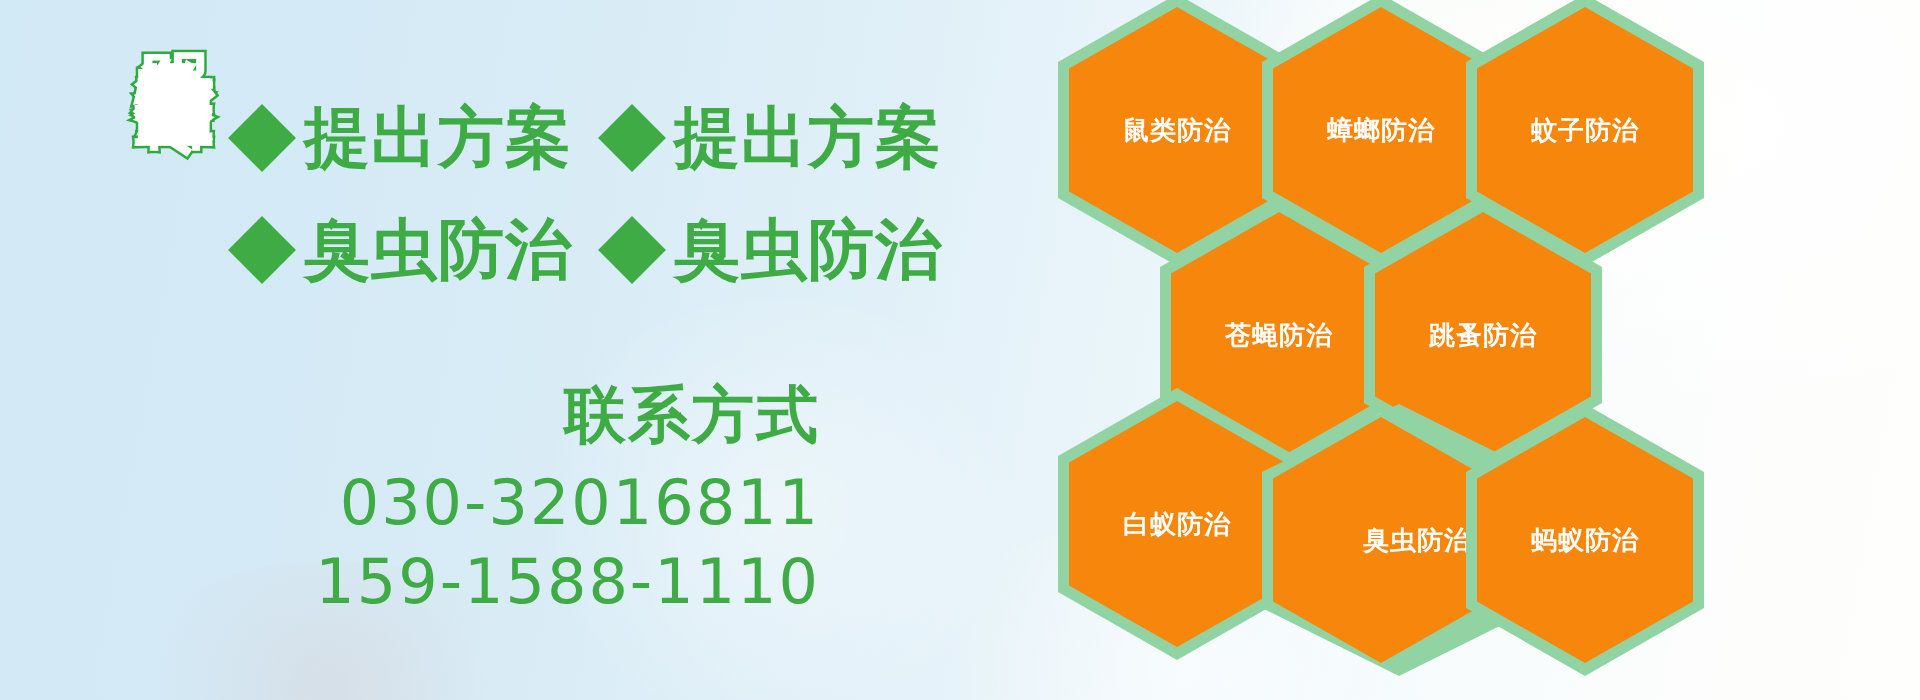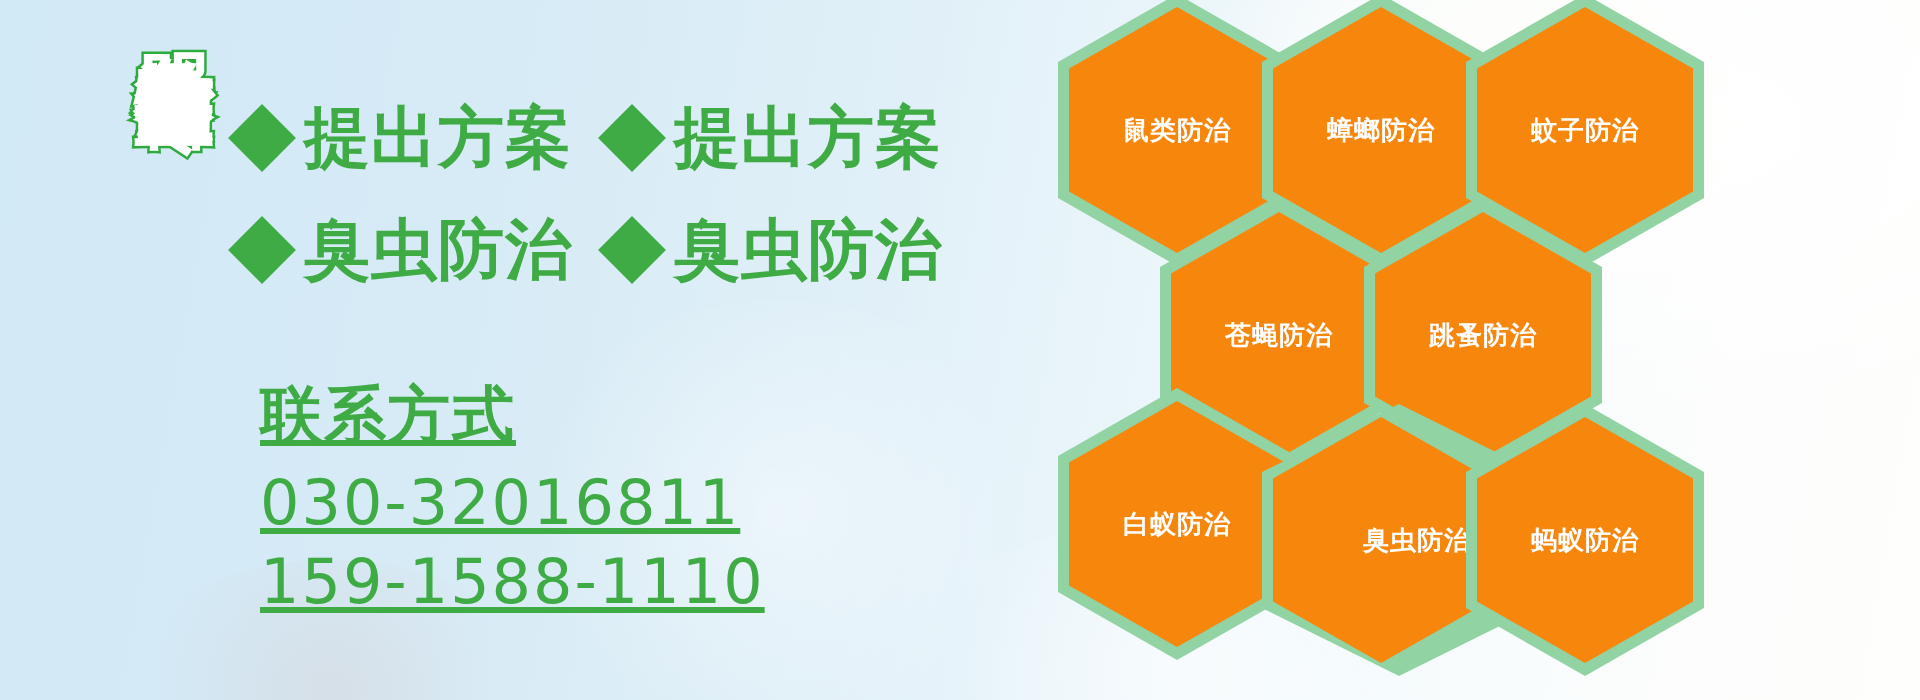--- a/index.html
+++ b/index.html
@@ -99,23 +99,22 @@
     letter-spacing: 1px;
     line-height: 1;
   }
 
   
   #contact {
     position: absolute;
     left: 260px;
     top: 382px;
     width: 560px;
-    text-align: left;
+    text-align: right;
     color: #3eab44;
-    text-decoration: underline;
   }
   #contact-heading {
     font-size: 62px;
     font-weight: 700;
     letter-spacing: 2px;
     line-height: 1.05;
     margin-bottom: 16px;
   }
   .phone-number {
     font-size: 62px;

